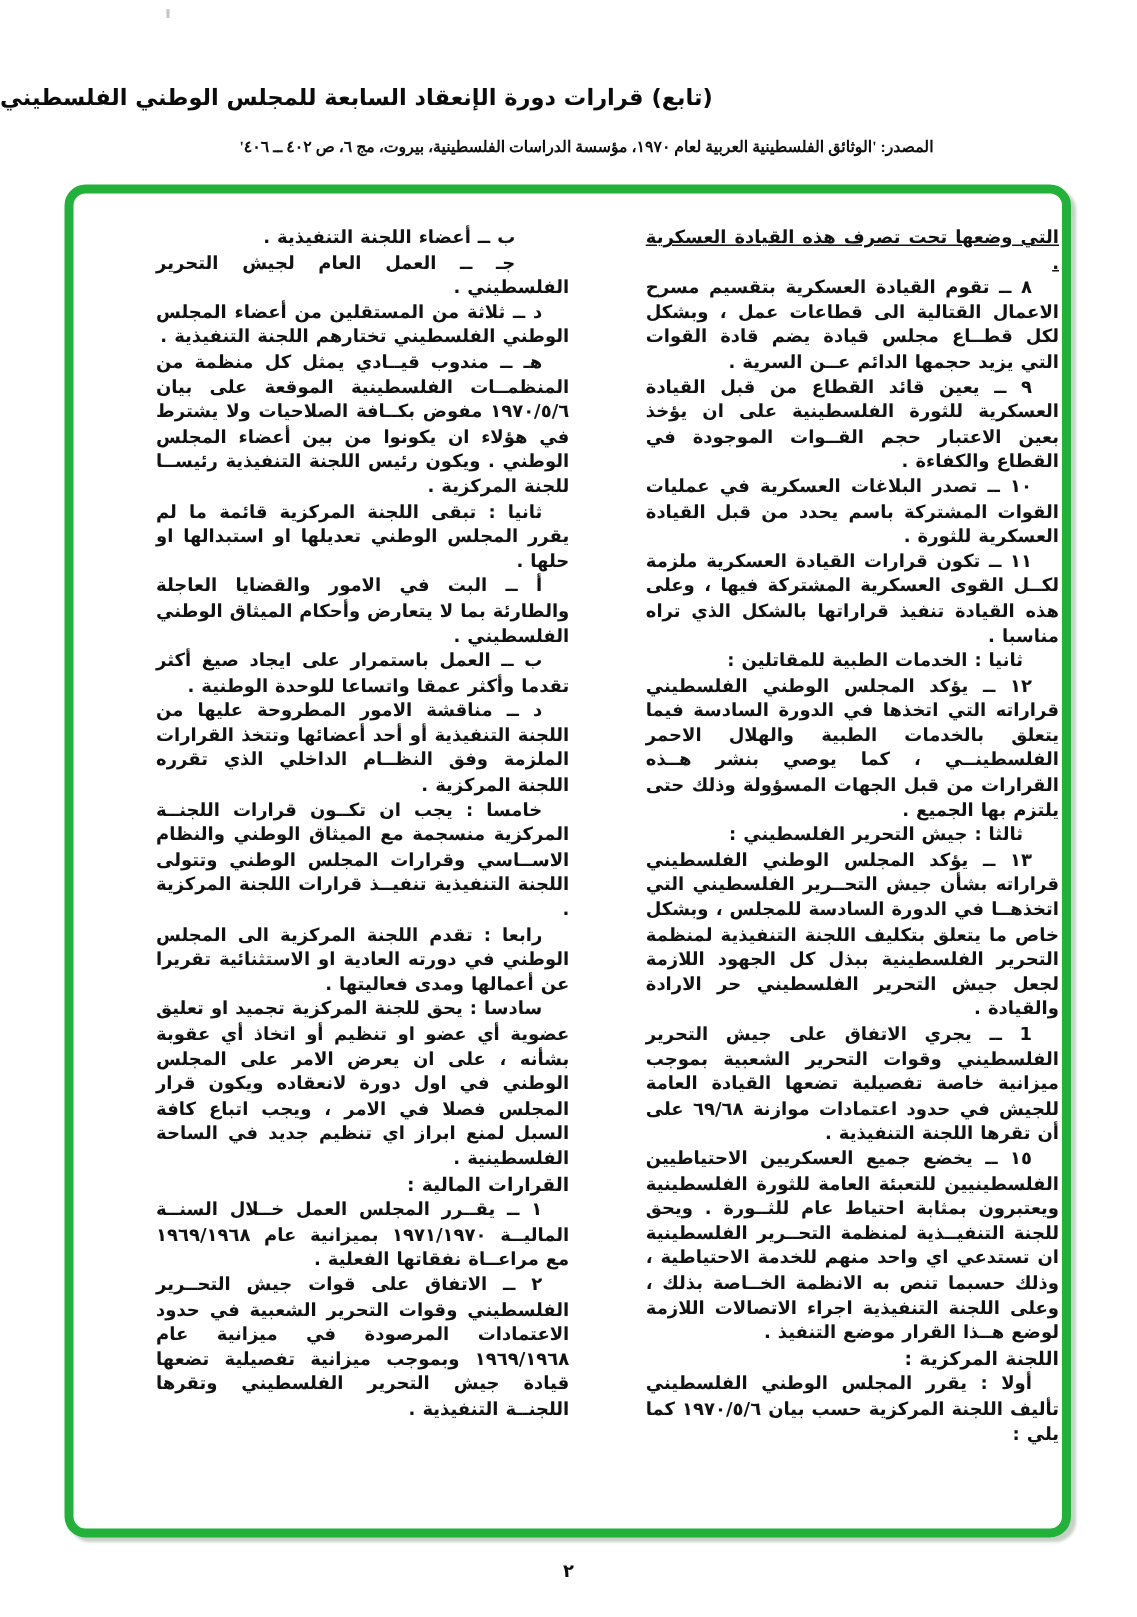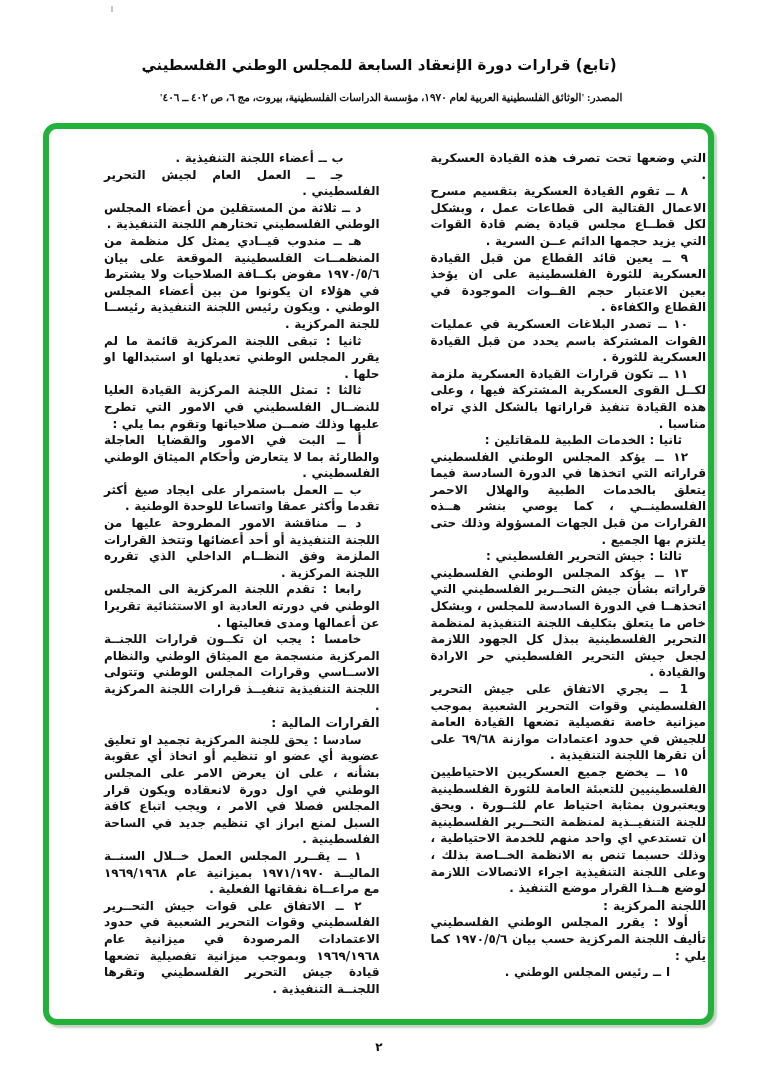--- a/index.html
+++ b/index.html
@@ -3,21 +3,21 @@
 <meta charset="utf-8">
 <style>
   html,body { margin:0; padding:0; background:#ffffff; }
   .page {
     position:relative; width:758px; height:1078px; background:#ffffff;
     font-family:"DejaVu Sans","Liberation Sans",sans-serif; color:#141414;
     overflow:hidden;
   }
   .speck { position:absolute; left:111px; top:6px; width:2px; height:6px; background:#c6c6c6; }
   .title {
-    position:absolute; left:0; top:56px; width:100%; text-align:center;
+    position:absolute; left:0; top:56px; width:100%; text-align:left;
     direction:rtl; font-size:15px; font-weight:bold; color:#0c0c0c;
     letter-spacing:0.2px;
   }
   .source {
     position:absolute; left:12px; top:91px; width:100%; text-align:center;
     direction:rtl; font-size:10.5px; font-weight:bold; color:#101010;font-family:Liberation Serif, serif;
   }
   .frame {
     position:absolute; left:43px; top:123px; width:659px; height:890px;
     border:6px solid #22b23a; border-radius:14px; background:#ffffff;
@@ -26,21 +26,21 @@
   .content {
     position:absolute; top:21px; right:2px; width:646px;
     direction:rtl; display:flex; gap:7px;
   }
   .col { width:319px;margin-left:44px; }
   .para {
     margin:0; direction:rtl; text-align:justify;
     font-size:12px; line-height:16.6px; font-weight:bold; color:#121212;
     word-spacing:0.5px;
   }
-  .para.cont    { text-indent:0; }
+  .para.cont    { text-indent:0;text-decoration:underline; }
   .para.item    { text-indent:18px; }
   .para.item2   { text-indent:36px; }
   .para.subhead { text-indent:24px; }
   .para.heading { text-indent:0; font-size:12.5px; font-weight:800; margin-top:1px; }
   .pagenum {
     position:absolute; left:0; top:1040px; width:100%; text-align:center;
     font-size:12px; font-weight:bold; color:#0c0c0c;
   }
 </style>
 </head>
@@ -62,36 +62,34 @@
           <p class="para item">١٠ ــ تصدر البلاغات العسكرية في عمليات القوات المشتركة باسم يحدد من قبل القيادة العسكرية للثورة .</p>
           <p class="para item">١١ ــ تكون قرارات القيادة العسكرية ملزمة لكــل القوى العسكرية المشتركة فيها ، وعلى هذه القيادة تنفيذ قراراتها بالشكل الذي تراه مناسبا .</p>
           <p class="para subhead">ثانيا : الخدمات الطبية للمقاتلين :</p>
           <p class="para item">١٢ ــ يؤكد المجلس الوطني الفلسطيني قراراته التي اتخذها في الدورة السادسة فيما يتعلق بالخدمات الطبية والهلال الاحمر الفلسطينــي ، كما يوصي بنشر هــذه القرارات من قبل الجهات المسؤولة وذلك حتى يلتزم بها الجميع .</p>
           <p class="para subhead">ثالثا : جيش التحرير الفلسطيني :</p>
           <p class="para item">١٣ ــ يؤكد المجلس الوطني الفلسطيني قراراته بشأن جيش التحــرير الفلسطيني التي اتخذهــا في الدورة السادسة للمجلس ، وبشكل خاص ما يتعلق بتكليف اللجنة التنفيذية لمنظمة التحرير الفلسطينية ببذل كل الجهود اللازمة لجعل جيش التحرير الفلسطيني حر الارادة والقيادة .</p>
           <p class="para item">1 ــ يجري الاتفاق على جيش التحرير الفلسطيني وقوات التحرير الشعبية بموجب ميزانية خاصة تفصيلية تضعها القيادة العامة للجيش في حدود اعتمادات موازنة ٦٩/٦٨ على أن تقرها اللجنة التنفيذية .</p>
           <p class="para item">١٥ ــ يخضع جميع العسكريين الاحتياطيين الفلسطينيين للتعبئة العامة للثورة الفلسطينية ويعتبرون بمثابة احتياط عام للثــورة . ويحق للجنة التنفيــذية لمنظمة التحــرير الفلسطينية ان تستدعي اي واحد منهم للخدمة الاحتياطية ، وذلك حسبما تنص به الانظمة الخــاصة بذلك ، وعلى اللجنة التنفيذية اجراء الاتصالات اللازمة لوضع هــذا القرار موضع التنفيذ .</p>
           <p class="para heading">اللجنة المركزية :</p>
           <p class="para item">أولا : يقرر المجلس الوطني الفلسطيني تأليف اللجنة المركزية حسب بيان ١٩٧٠/٥/٦ كما يلي :</p>
-          <p class="para item2">ا ــ رئيس المجلس الوطني .</p>
         </div>
       <div class="col">
           <p class="para item2">ب ــ أعضاء اللجنة التنفيذية .</p>
           <p class="para item2">جـ ــ العمل العام لجيش التحرير الفلسطيني .</p>
           <p class="para item">د ــ ثلاثة من المستقلين من أعضاء المجلس الوطني الفلسطيني تختارهم اللجنة التنفيذية .</p>
           <p class="para item">هـ ــ مندوب قيــادي يمثل كل منظمة من المنظمــات الفلسطينية الموقعة على بيان ١٩٧٠/٥/٦ مفوض بكــافة الصلاحيات ولا يشترط في هؤلاء ان يكونوا من بين أعضاء المجلس الوطني . ويكون رئيس اللجنة التنفيذية رئيســا للجنة المركزية .</p>
           <p class="para item">ثانيا : تبقى اللجنة المركزية قائمة ما لم يقرر المجلس الوطني تعديلها او استبدالها او حلها .</p>
-          <p class="para item">ثالثا : تمثل اللجنة المركزية القيادة العليا للنضــال الفلسطيني في الامور التي تطرح عليها وذلك ضمــن صلاحياتها وتقوم بما يلي :</p>
           <p class="para item">أ ــ البت في الامور والقضايا العاجلة والطارئة بما لا يتعارض وأحكام الميثاق الوطني الفلسطيني .</p>
           <p class="para item">ب ــ العمل باستمرار على ايجاد صيغ أكثر تقدما وأكثر عمقا واتساعا للوحدة الوطنية .</p>
           <p class="para item">د ــ مناقشة الامور المطروحة عليها من اللجنة التنفيذية أو أحد أعضائها وتتخذ القرارات الملزمة وفق النظــام الداخلي الذي تقرره اللجنة المركزية .</p>
+          <p class="para item">خامسا : يجب ان تكــون قرارات اللجنــة المركزية منسجمة مع الميثاق الوطني والنظام الاســاسي وقرارات المجلس الوطني وتتولى اللجنة التنفيذية تنفيــذ قرارات اللجنة المركزية .</p>
           <p class="para item">رابعا : تقدم اللجنة المركزية الى المجلس الوطني في دورته العادية او الاستثنائية تقريرا عن أعمالها ومدى فعاليتها .</p>
-          <p class="para item">خامسا : يجب ان تكــون قرارات اللجنــة المركزية منسجمة مع الميثاق الوطني والنظام الاســاسي وقرارات المجلس الوطني وتتولى اللجنة التنفيذية تنفيــذ قرارات اللجنة المركزية .</p>
+          <p class="para item">سادسا : يحق للجنة المركزية تجميد او تعليق عضوية أي عضو او تنظيم أو اتخاذ أي عقوبة بشأنه ، على ان يعرض الامر على المجلس الوطني في اول دورة لانعقاده ويكون قرار المجلس فصلا في الامر ، ويجب اتباع كافة السبل لمنع ابراز اي تنظيم جديد في الساحة الفلسطينية .</p>
           <p class="para heading">القرارات المالية :</p>
-          <p class="para item">سادسا : يحق للجنة المركزية تجميد او تعليق عضوية أي عضو او تنظيم أو اتخاذ أي عقوبة بشأنه ، على ان يعرض الامر على المجلس الوطني في اول دورة لانعقاده ويكون قرار المجلس فصلا في الامر ، ويجب اتباع كافة السبل لمنع ابراز اي تنظيم جديد في الساحة الفلسطينية .</p>
           <p class="para item">١ ــ يقــرر المجلس العمل خــلال السنــة الماليــة ١٩٧١/١٩٧٠ بميزانية عام ١٩٦٩/١٩٦٨ مع مراعــاة نفقاتها الفعلية .</p>
           <p class="para item">٢ ــ الاتفاق على قوات جيش التحــرير الفلسطيني وقوات التحرير الشعبية في حدود الاعتمادات المرصودة في ميزانية عام ١٩٦٩/١٩٦٨ وبموجب ميزانية تفصيلية تضعها قيادة جيش التحرير الفلسطيني وتقرها اللجنــة التنفيذية .</p>
         </div>
     </div>
   </div>
 
   <div class="pagenum">٢</div>
 </div>
 
 </body></html>

